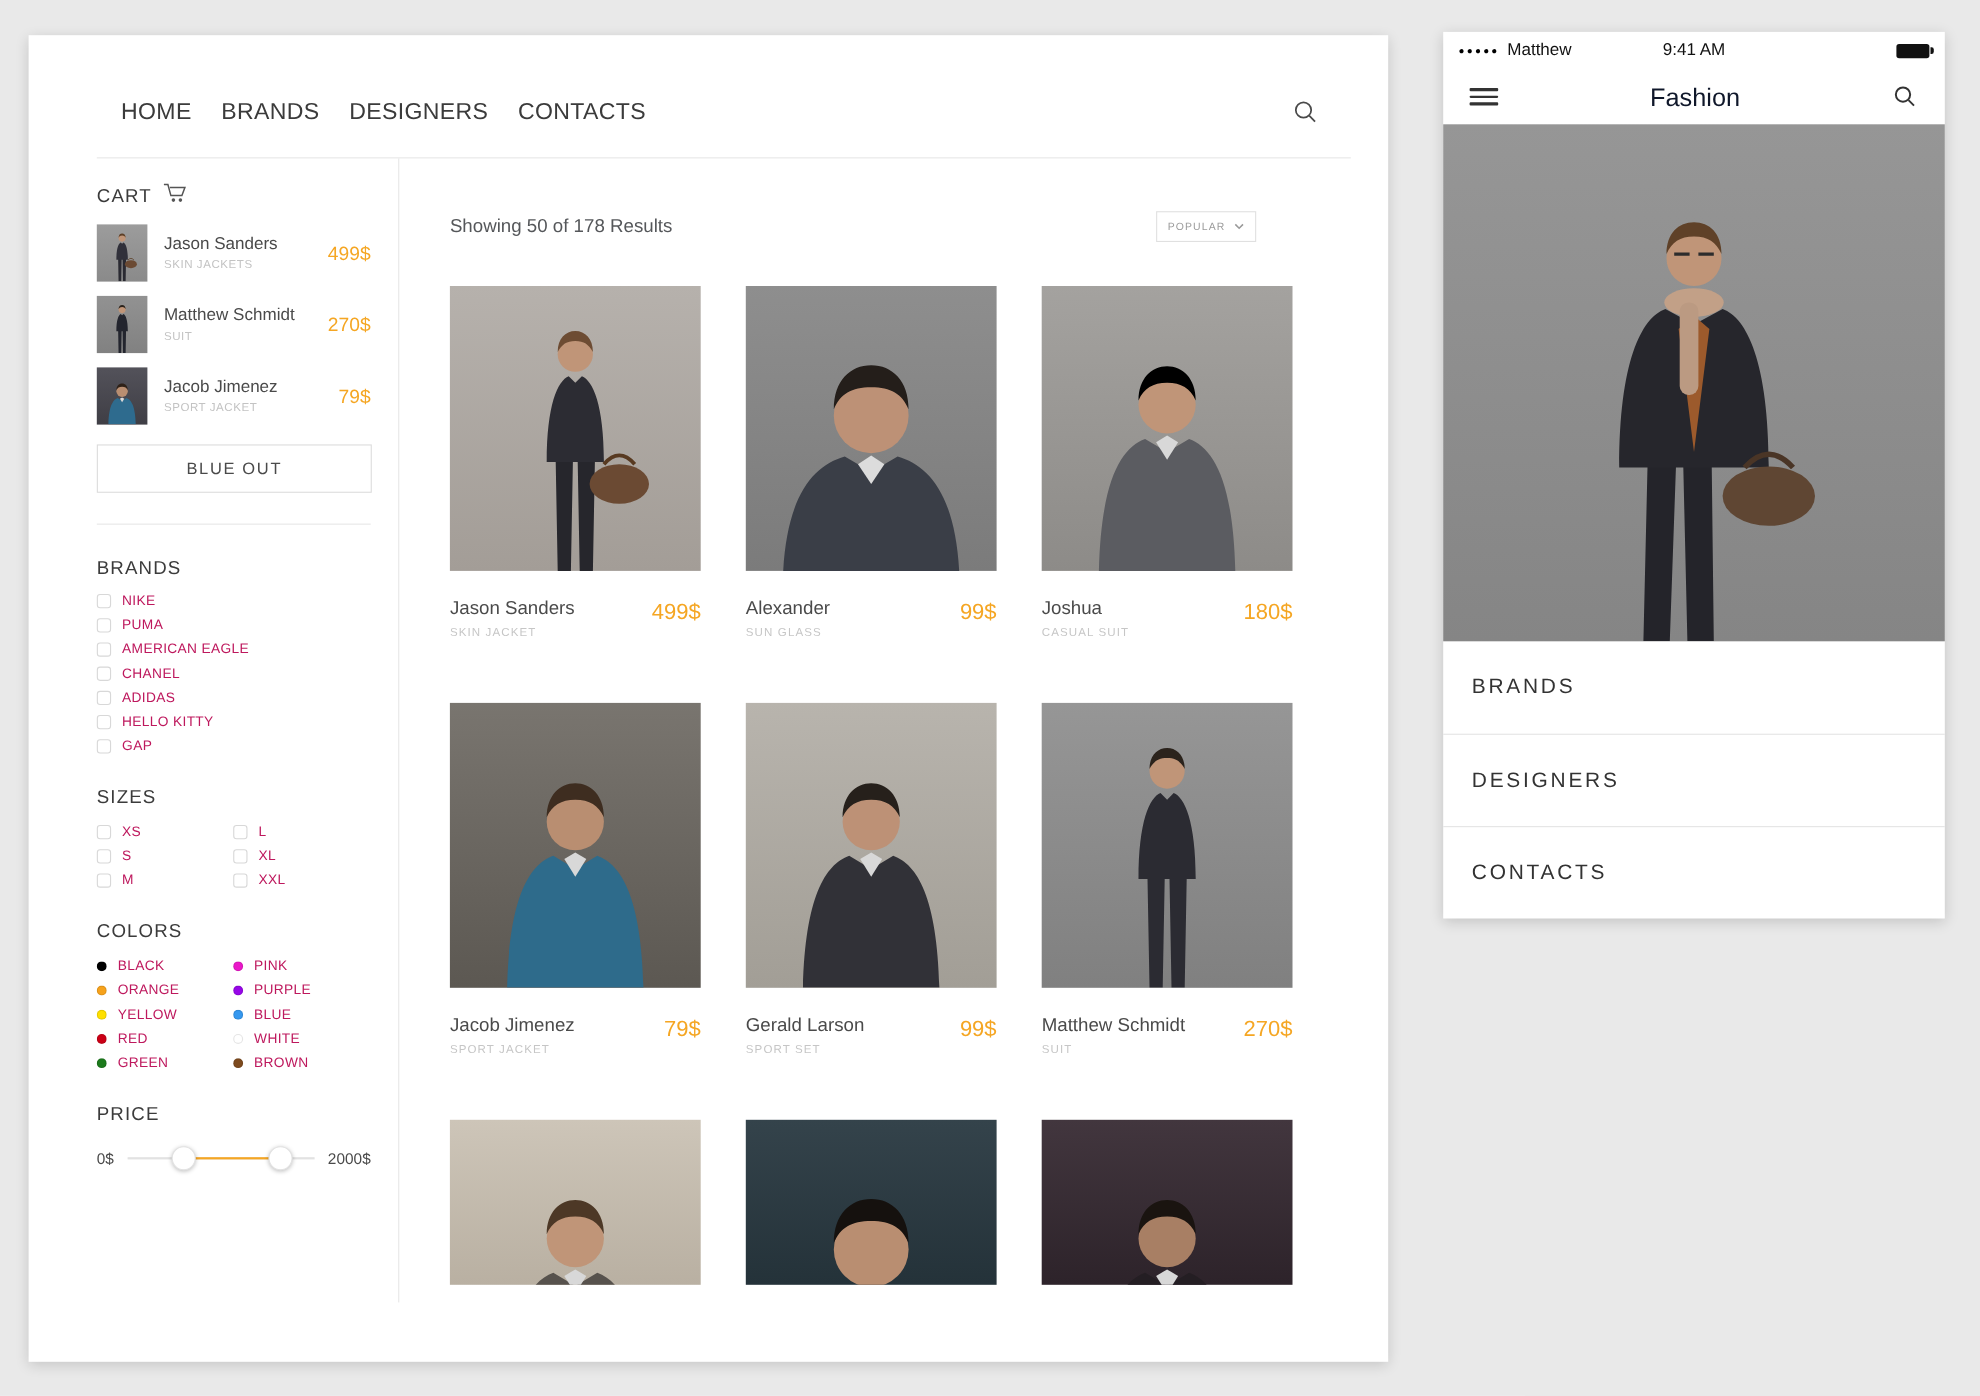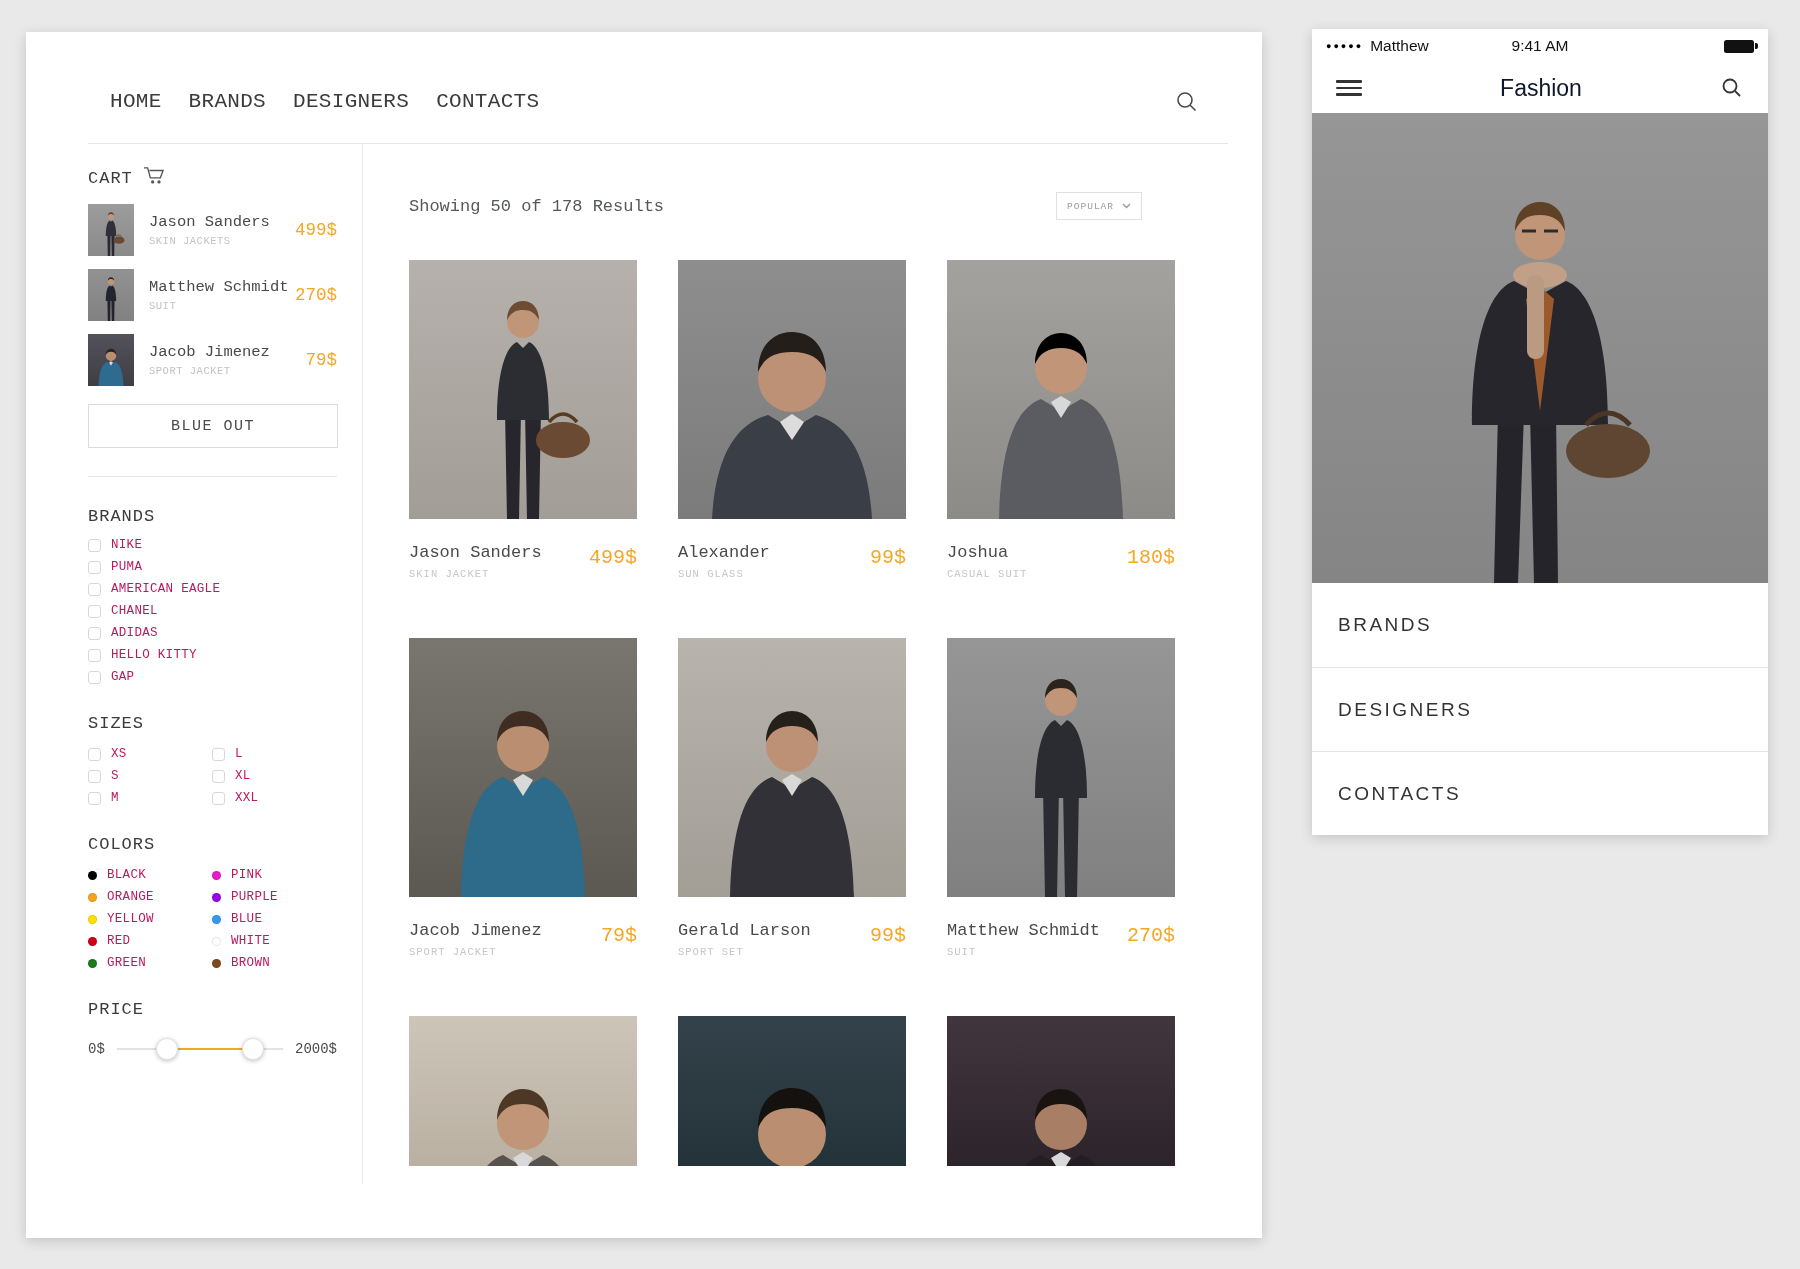--- a/index.html
+++ b/index.html
@@ -7,21 +7,21 @@
   body {
     background:#e9e9e9;
     font-family:"Liberation Sans", sans-serif;
     color:#4a4a4a;
     position:relative;
     overflow:hidden;
   }
   .card { position:absolute; background:#fff; box-shadow:0 3px 12px rgba(0,0,0,.16); }
 
   
-  .desktop { left:26px; top:32px; width:1236px; height:1206px;font-family:Liberation Mono, monospace; }
+  .desktop { left:26px; top:32px; width:1236px; height:1206px; }
 
   .d-nav { height:111px; display:flex; align-items:center; padding:28px 62px 0 84px; }
   .d-nav .nav-item { font-size:21px; color:#3b3b3b; margin-right:27px; letter-spacing:.3px; cursor:pointer; }
   .d-nav .search { margin-left:auto; width:26px; height:26px; cursor:pointer; }
   .d-divider { border-top:1px solid #e7e7e7; margin:0 34px 0 62px; }
 
   .d-body { display:flex; align-items:stretch; }
   .sidebar { width:337px; min-height:1040px; padding:22px 25px 0 62px; border-right:1px solid #e7e7e7; }
   .main { flex:1; padding:0 0 0 46px; }
 

